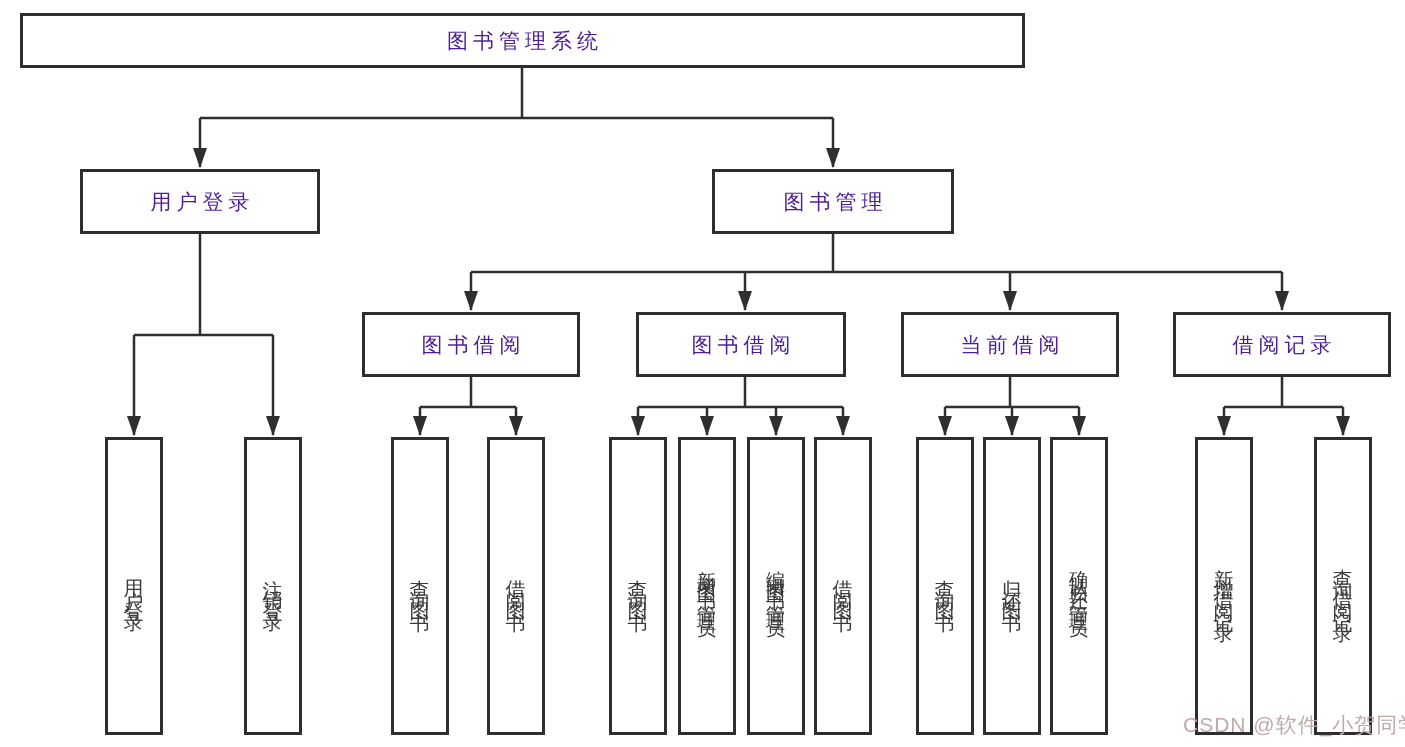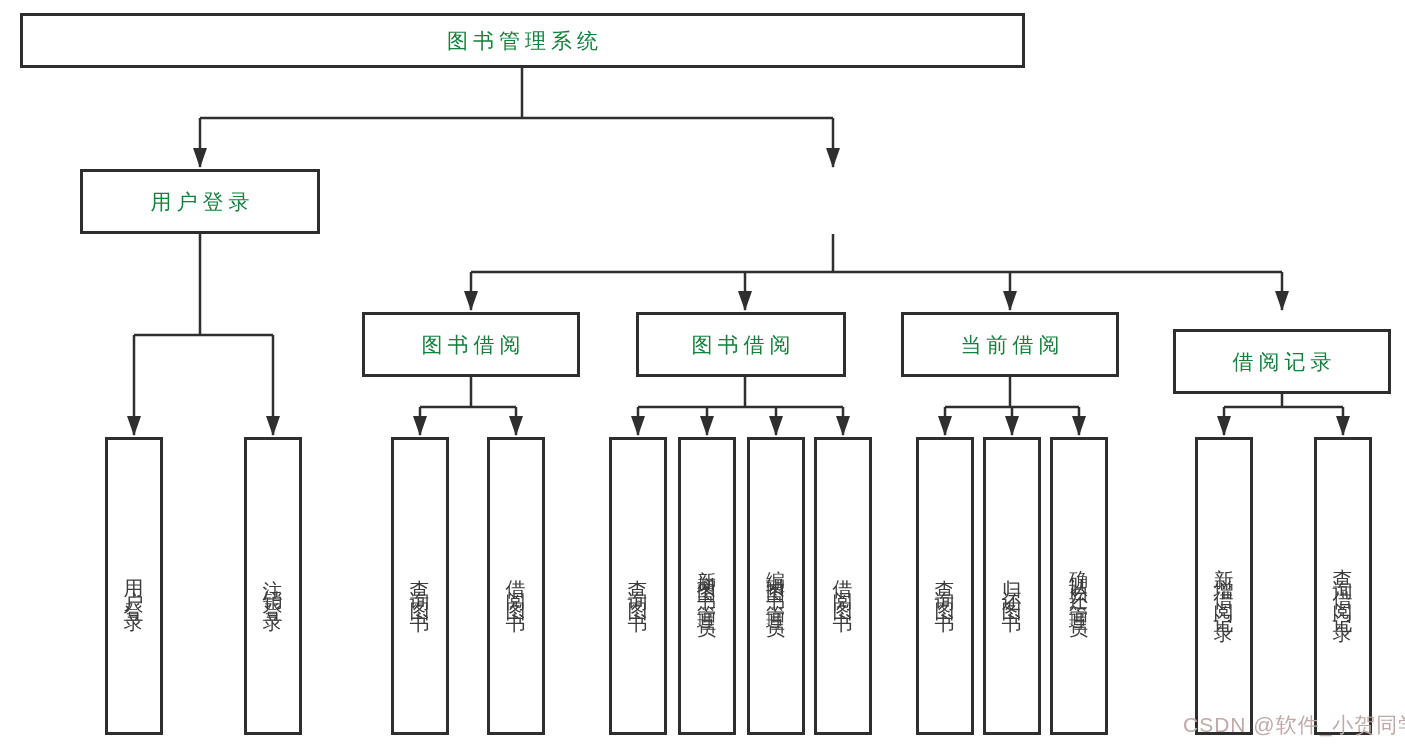--- a/index.html
+++ b/index.html
@@ -11,21 +11,21 @@
     overflow:hidden;
   }
   #wires { position:absolute; left:0; top:0; z-index:1; }
   .hbox {
     position:absolute; z-index:2;
     box-sizing:border-box;
     border:3px solid #2e2e2e;
     background:#ffffff;
     display:flex; align-items:center; justify-content:center;
     font-size:21px; letter-spacing:5px; text-indent:5px;
-    color:#15803d;
+    color:#4c1d95;
     white-space:nowrap;
   }
   .vbox {
     position:absolute; z-index:2;
     box-sizing:border-box;
     border:3px solid #2e2e2e;
     background:#ffffff;
     writing-mode:vertical-rl;
     text-orientation:mixed;
     display:flex; align-items:center; justify-content:center;
@@ -82,25 +82,26 @@
       <path d="M1012,407 V435" marker-end="url(#arw)"></path>
       <path d="M1079,407 V435" marker-end="url(#arw)"></path>
       <path d="M1224,407 V435" marker-end="url(#arw)"></path>
       <path d="M1343,407 V435" marker-end="url(#arw)"></path>
     </g>
   </svg>
 
   <div class="hbox" style="left:20px; top:13px; width:1005px; height:55px;">图书管理系统</div>
 
   <div class="hbox" style="left:80px; top:169px; width:240px; height:65px;">用户登录</div>
+  <div class="hbox" style="left:712px; top:169px; width:242px; height:65px;">图书管理</div>
 
   <div class="hbox" style="left:362px; top:312px; width:218px; height:65px;">图书借阅</div>
   <div class="hbox" style="left:636px; top:312px; width:210px; height:65px;">图书借阅</div>
   <div class="hbox" style="left:901px; top:312px; width:218px; height:65px;text-align:right;">当前借阅</div>
-  <div class="hbox" style="left:1173px; top:312px; width:218px; height:65px;margin-top:17px;">借阅记录</div>
+  <div class="hbox" style="left:1173px; top:312px; width:218px; height:65px;">借阅记录</div>
 
   <div class="vbox" style="left:105px; top:437px; width:58px; height:298px;">用户登录</div>
   <div class="vbox" style="left:244px; top:437px; width:58px; height:298px;">注销登录</div>
 
   <div class="vbox" style="left:391px; top:437px; width:58px; height:298px;">查询图书</div>
   <div class="vbox" style="left:487px; top:437px; width:58px; height:298px;">借阅图书</div>
 
   <div class="vbox" style="left:609px; top:437px; width:58px; height:298px;">查询图书</div>
   <div class="vbox long" style="left:678px; top:437px; width:58px; height:298px;">新增图书（管理员）</div>
   <div class="vbox long" style="left:747px; top:437px; width:58px; height:298px;">编辑图书（管理员）</div>

